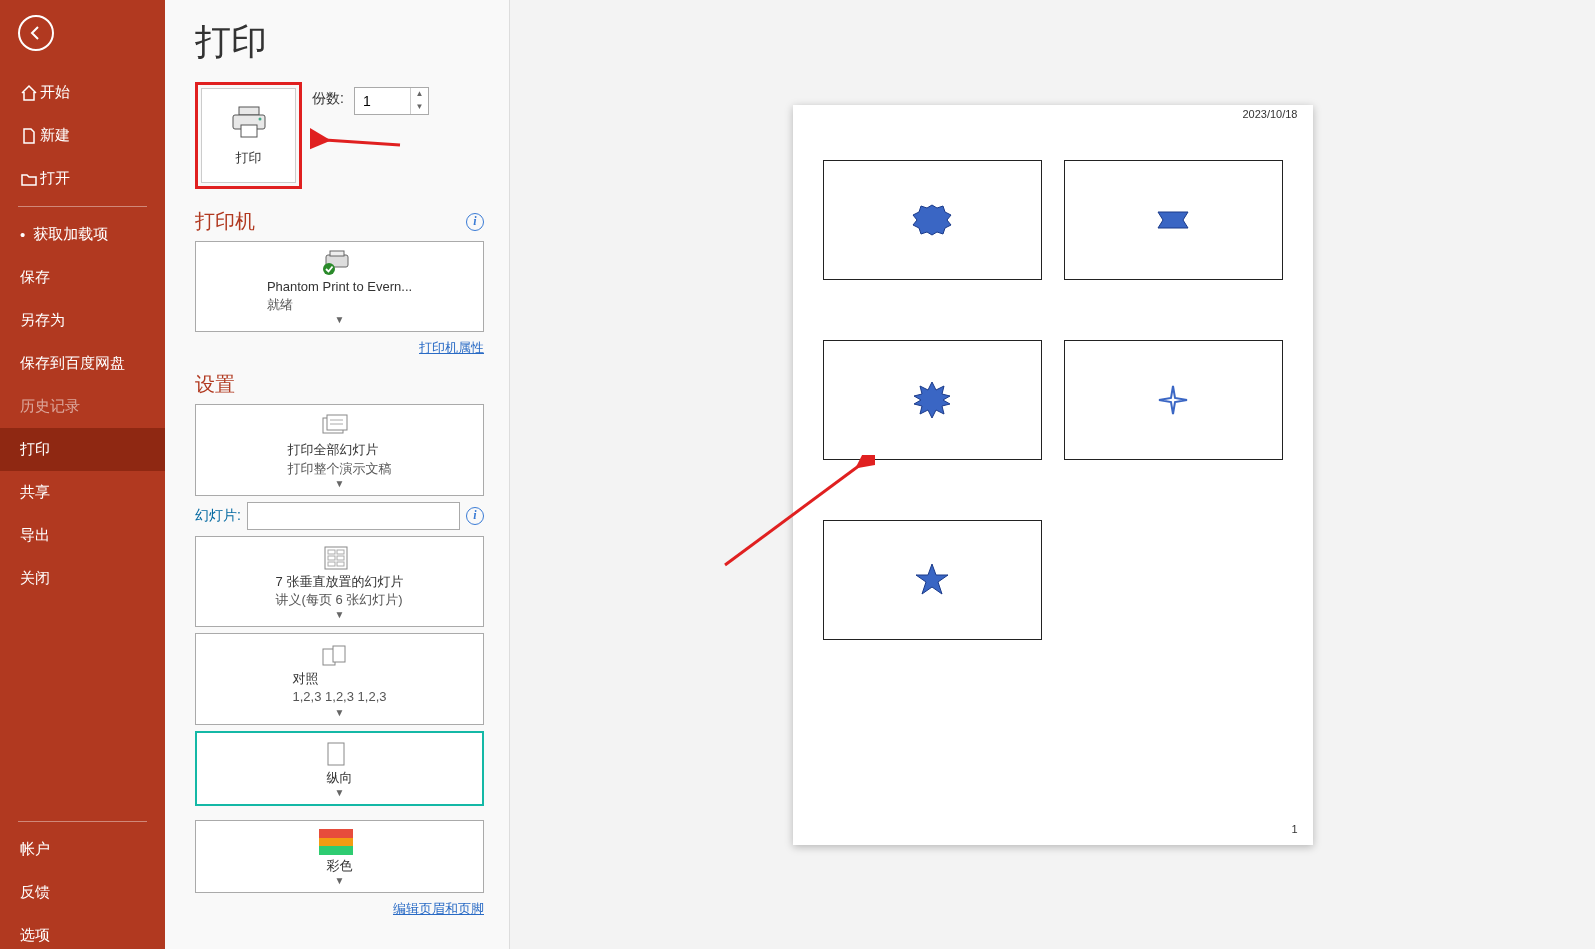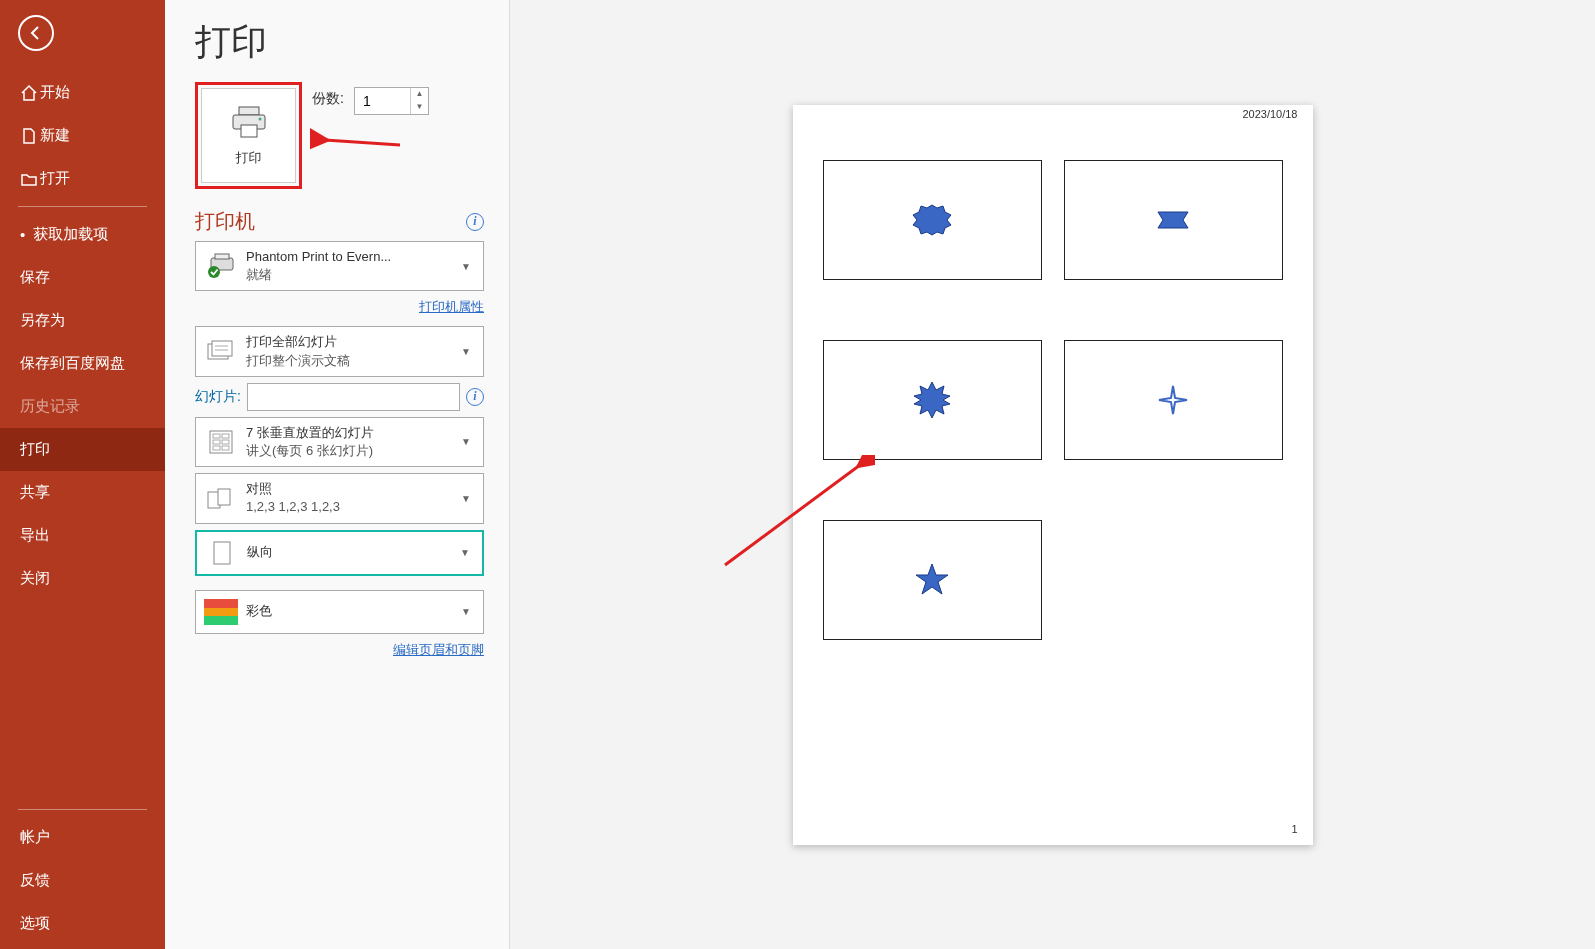--- a/index.html
+++ b/index.html
@@ -24,21 +24,21 @@
 
 .copies-label { font-size: 14px; color: #333; padding-top: 8px; }
 .copies-input { width: 75px; height: 28px; border: 1px solid #aaa; background: #fff; display: flex; align-items: center; position: relative; }
 .copies-input input { border: none; width: 55px; padding: 0 8px; font-size: 14px; outline: none; }
 .copies-spinner { width: 18px; display: flex; flex-direction: column; border-left: 1px solid #ccc; }
 .copies-spinner div { height: 13px; font-size: 8px; text-align: center; line-height: 12px; color: #666; cursor: pointer; }
 
 .section-title { color: #b13920; font-size: 20px; font-weight: 400; margin-top: 4px; margin-bottom: 6px; display: flex; align-items: center; justify-content: space-between; }
 .info-icon { width: 18px; height: 18px; border: 1.5px solid #3a7bd5; border-radius: 50%; color: #3a7bd5; font-size: 12px; font-weight: bold; display: flex; align-items: center; justify-content: center; font-style: italic; font-family: serif; }
 
-.dropdown { border: 1px solid #aaa; background: #fff; display: flex; align-items: center; padding: 6px 8px; margin-bottom: 6px; cursor: pointer; position: relative; min-height: 44px; }
+.dropdown { border: 1px solid #aaa; background: #fff; display: flex; align-items: center; padding: 6px 8px; margin-bottom: 6px; cursor: pointer; position: relative; min-height: 44px; flex-direction: column; }
 .dropdown.thick { border: 2px solid #14b8a6; }
 .dropdown-icon { width: 34px; height: 30px; display: flex; align-items: center; justify-content: center; margin-right: 8px; flex-shrink: 0; }
 .dropdown-text { flex: 1; font-size: 13px; color: #333; line-height: 1.4; }
 .dropdown-sub { font-size: 13px; color: #555; }
 .dropdown-arrow { font-size: 10px; color: #666; padding: 0 4px; }
 
 .link-right { text-align: right; margin-bottom: 10px; }
 .link-right a { color: #2a6bc5; font-size: 13px; text-decoration: underline; cursor: pointer; }
 
 .slides-row { display: flex; align-items: center; gap: 6px; margin-bottom: 6px; }
@@ -121,21 +121,21 @@
       <span>关闭</span>
     </div>
   <div class="nav-spacer"></div>
   <div class="nav-divider"></div>
   <div class="nav-item">
       <span>帐户</span>
     </div>
   <div class="nav-item">
       <span>反馈</span>
     </div>
-  <div class="nav-item" style="padding-bottom:16px;">
+  <div class="nav-item" style="padding-bottom:4px;">
       <span>选项</span>
     </div>
 </div>
 
 <div class="settings-panel">
   <div class="page-title">打印</div>
 
   <div class="print-row">
     <div class="print-btn-box">
       <div class="print-btn">
@@ -173,20 +173,23 @@
       </svg>
     </div>
     <div class="dropdown-text">
       <div>Phantom Print to Evern...</div>
       <div class="dropdown-sub">就绪</div>
     </div>
     <div class="dropdown-arrow">▼</div>
   </div>
   <div class="link-right"><a>打印机属性</a></div>
 
+  <div class="section-title">
+      <span>设置</span>
+    </div>
 
   <div class="dropdown">
     <div class="dropdown-icon">
       <svg width="30" height="26" viewBox="0 0 30 26">
           <rect x="2" y="5" width="20" height="15" fill="#fff" stroke="#888"></rect>
           <rect x="6" y="2" width="20" height="15" fill="#fff" stroke="#888"></rect>
           <line x1="9" y1="7" x2="22" y2="7" stroke="#aaa"></line>
           <line x1="9" y1="11" x2="22" y2="11" stroke="#aaa"></line>
         </svg>
     </div>

